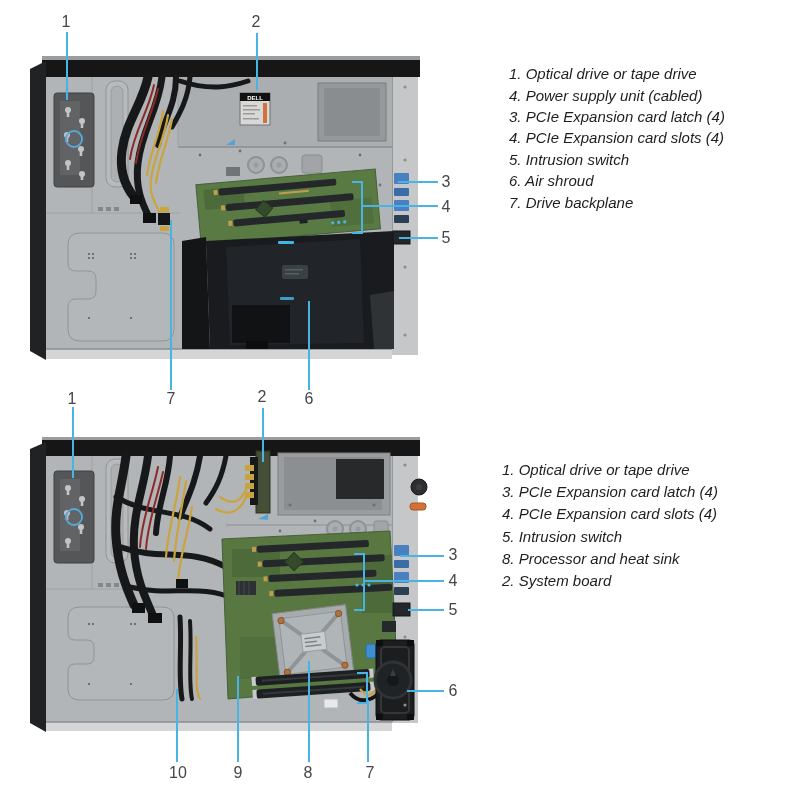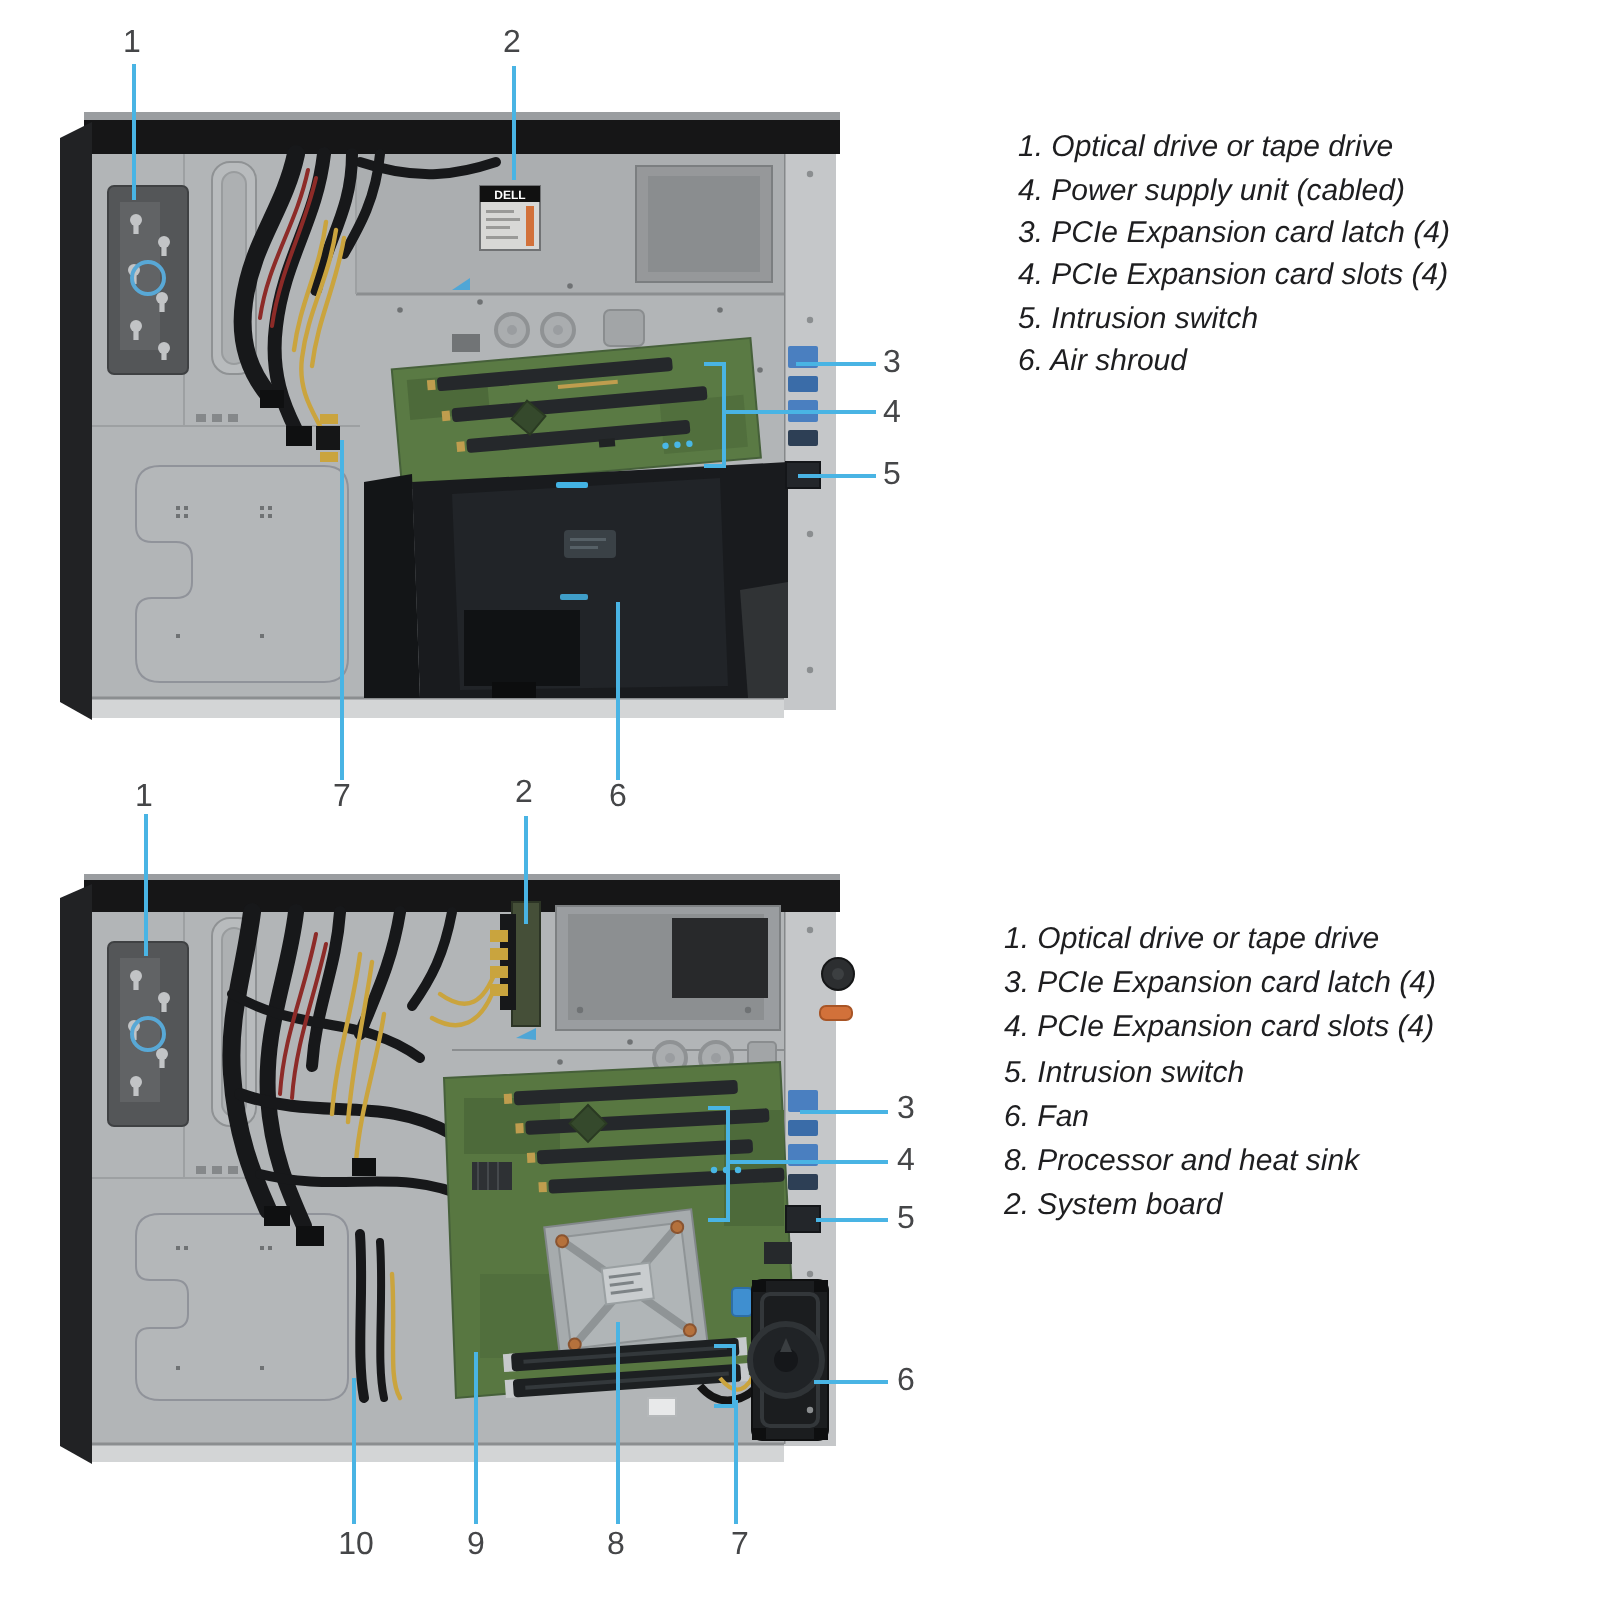--- a/index.html
+++ b/index.html
@@ -418,25 +418,25 @@
   <span class="co" style="left:308px;top:773px">8</span>
   <span class="co" style="left:370px;top:773px">7</span>
 
   <div id="legend1" class="legend" style="left:509px;top:63px">
     <div class="ln">1. Optical drive or tape drive</div>
     <div class="ln">4. Power supply unit (cabled)</div>
     <div class="ln">3. PCIe Expansion card latch (4)</div>
     <div class="ln">4. PCIe Expansion card slots (4)</div>
     <div class="ln">5. Intrusion switch</div>
     <div class="ln">6. Air shroud</div>
+    <div class="ln">7. Drive backplane</div>
   </div>
 
   <div id="legend2" class="legend" style="left:502px;top:458px">
     <div class="ln">1. Optical drive or tape drive</div>
     <div class="ln">3. PCIe Expansion card latch (4)</div>
     <div class="ln">4. PCIe Expansion card slots (4)</div>
     <div class="ln">5. Intrusion switch</div>
-    <div class="ln">6. Fan</div>
     <div class="ln">8. Processor and heat sink</div>
     <div class="ln">2. System board</div>
   </div>
 
 </div>
 
 </body></html>

